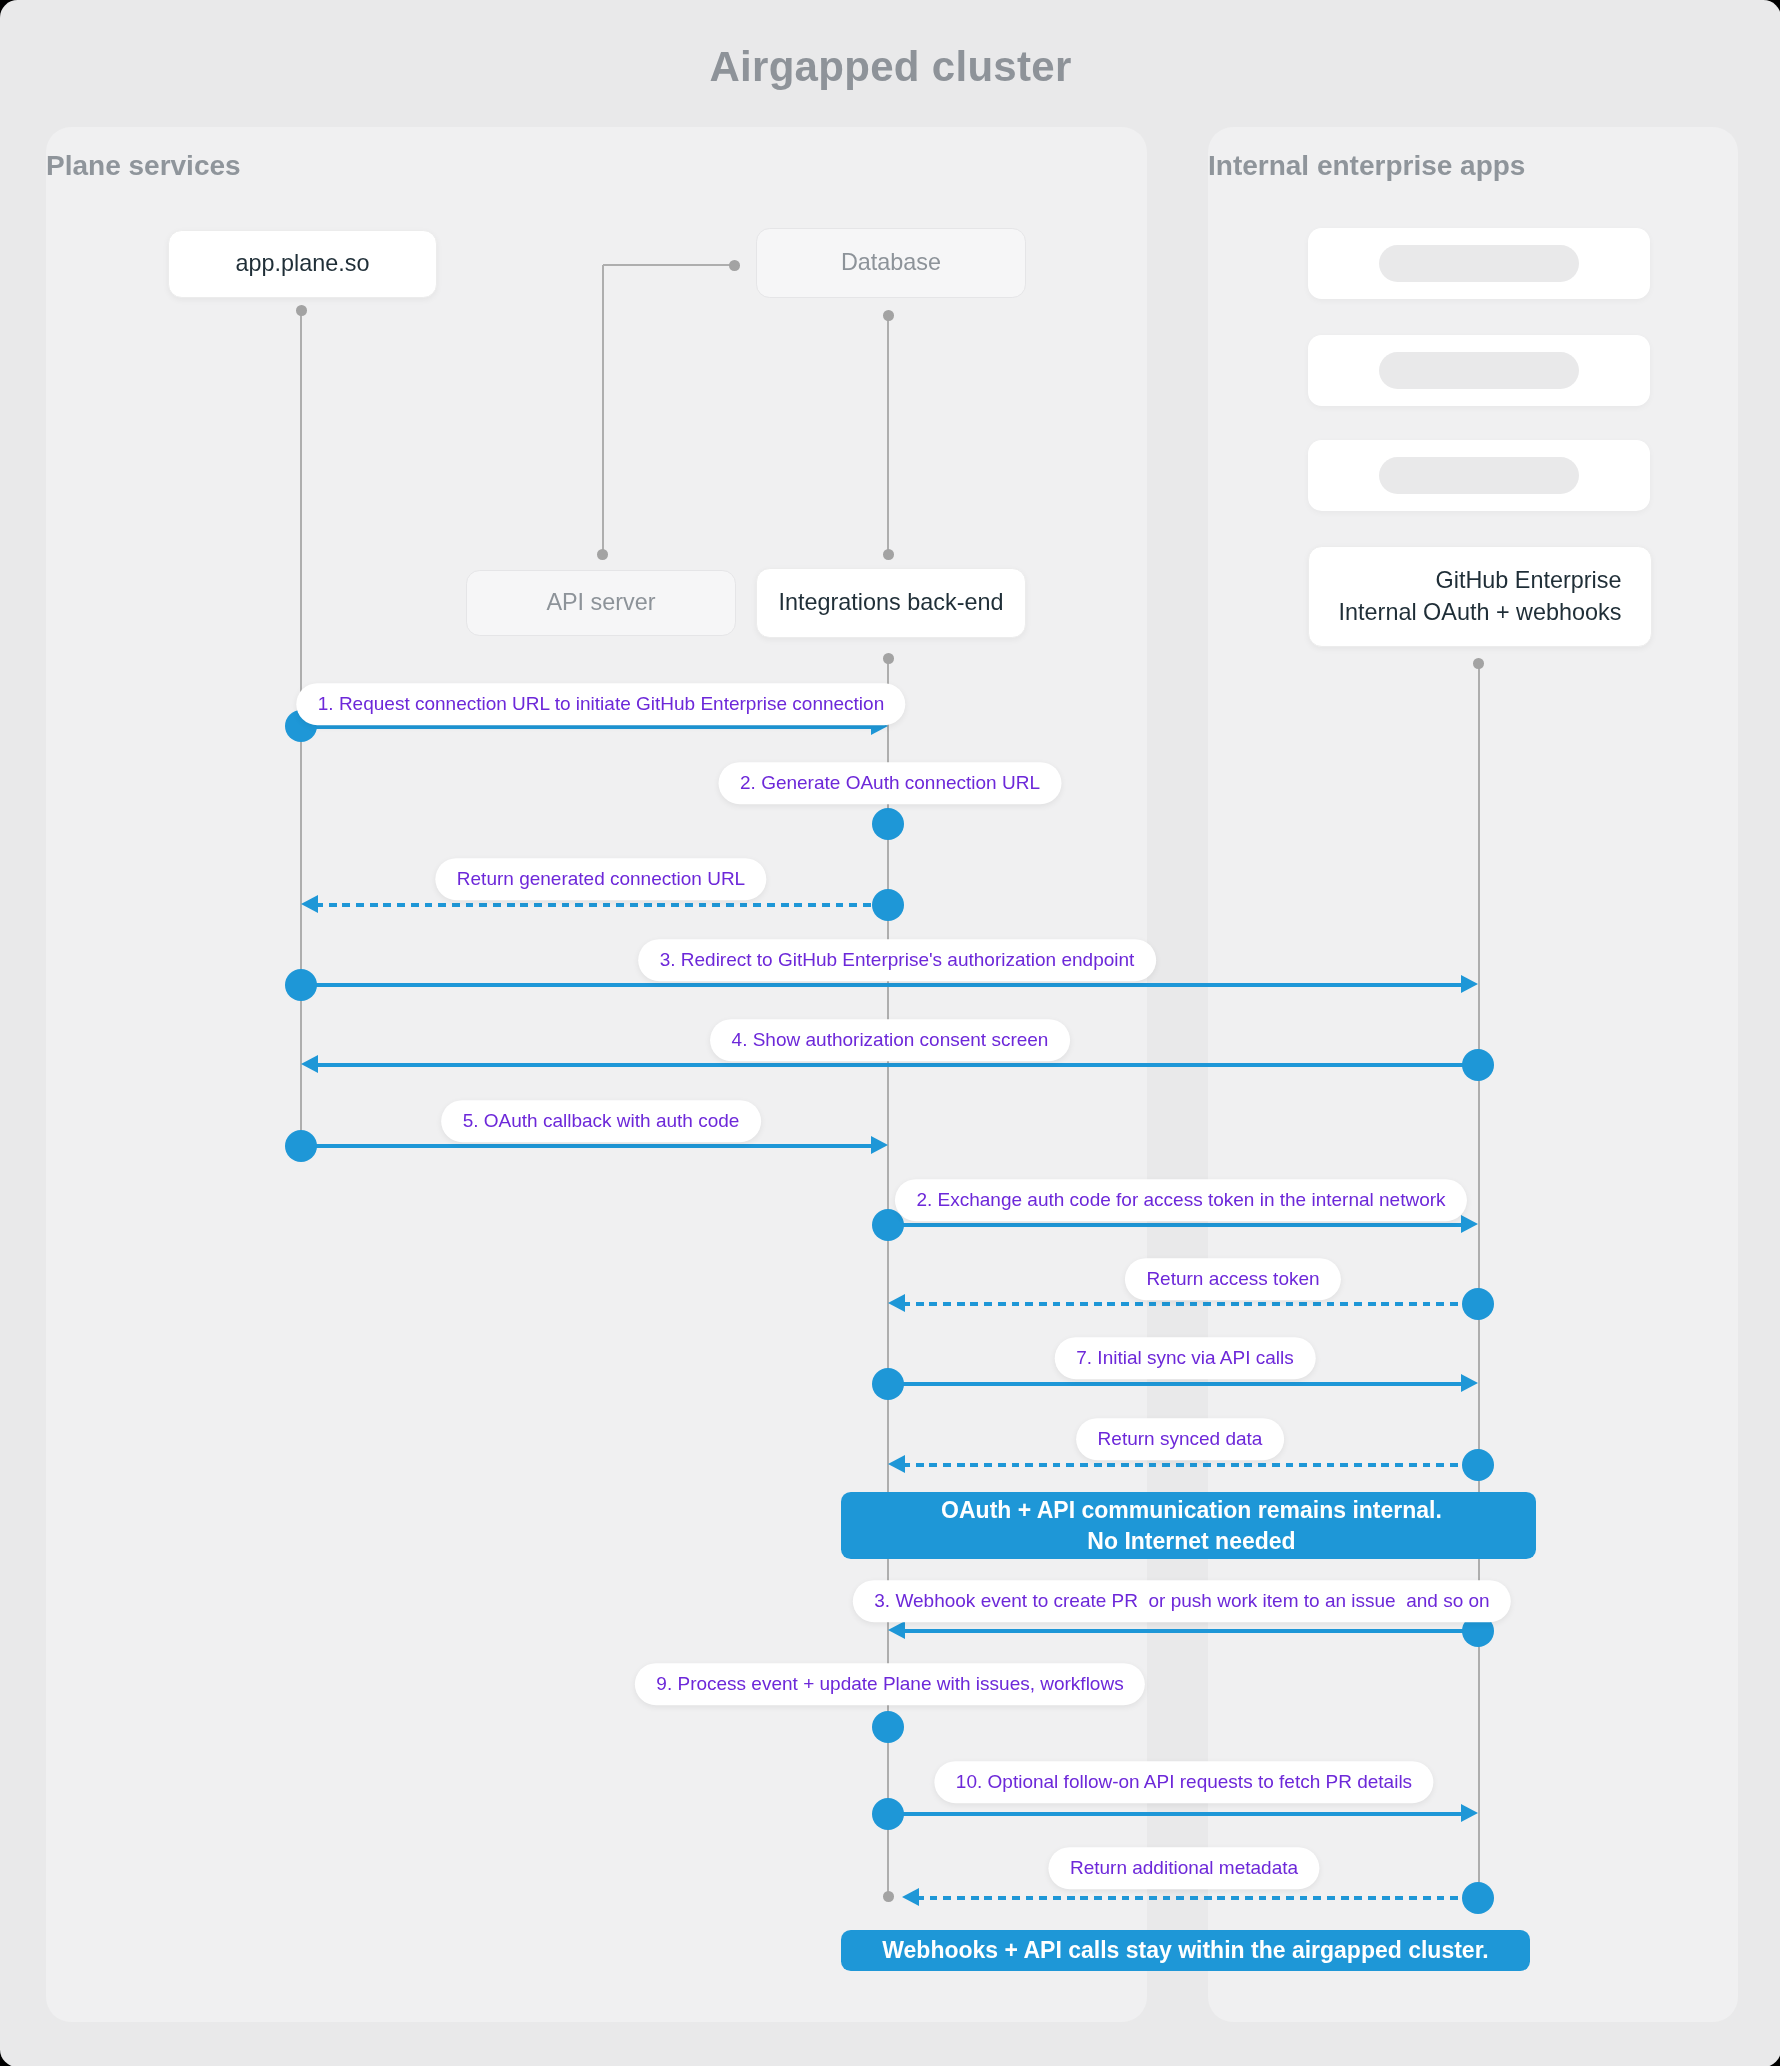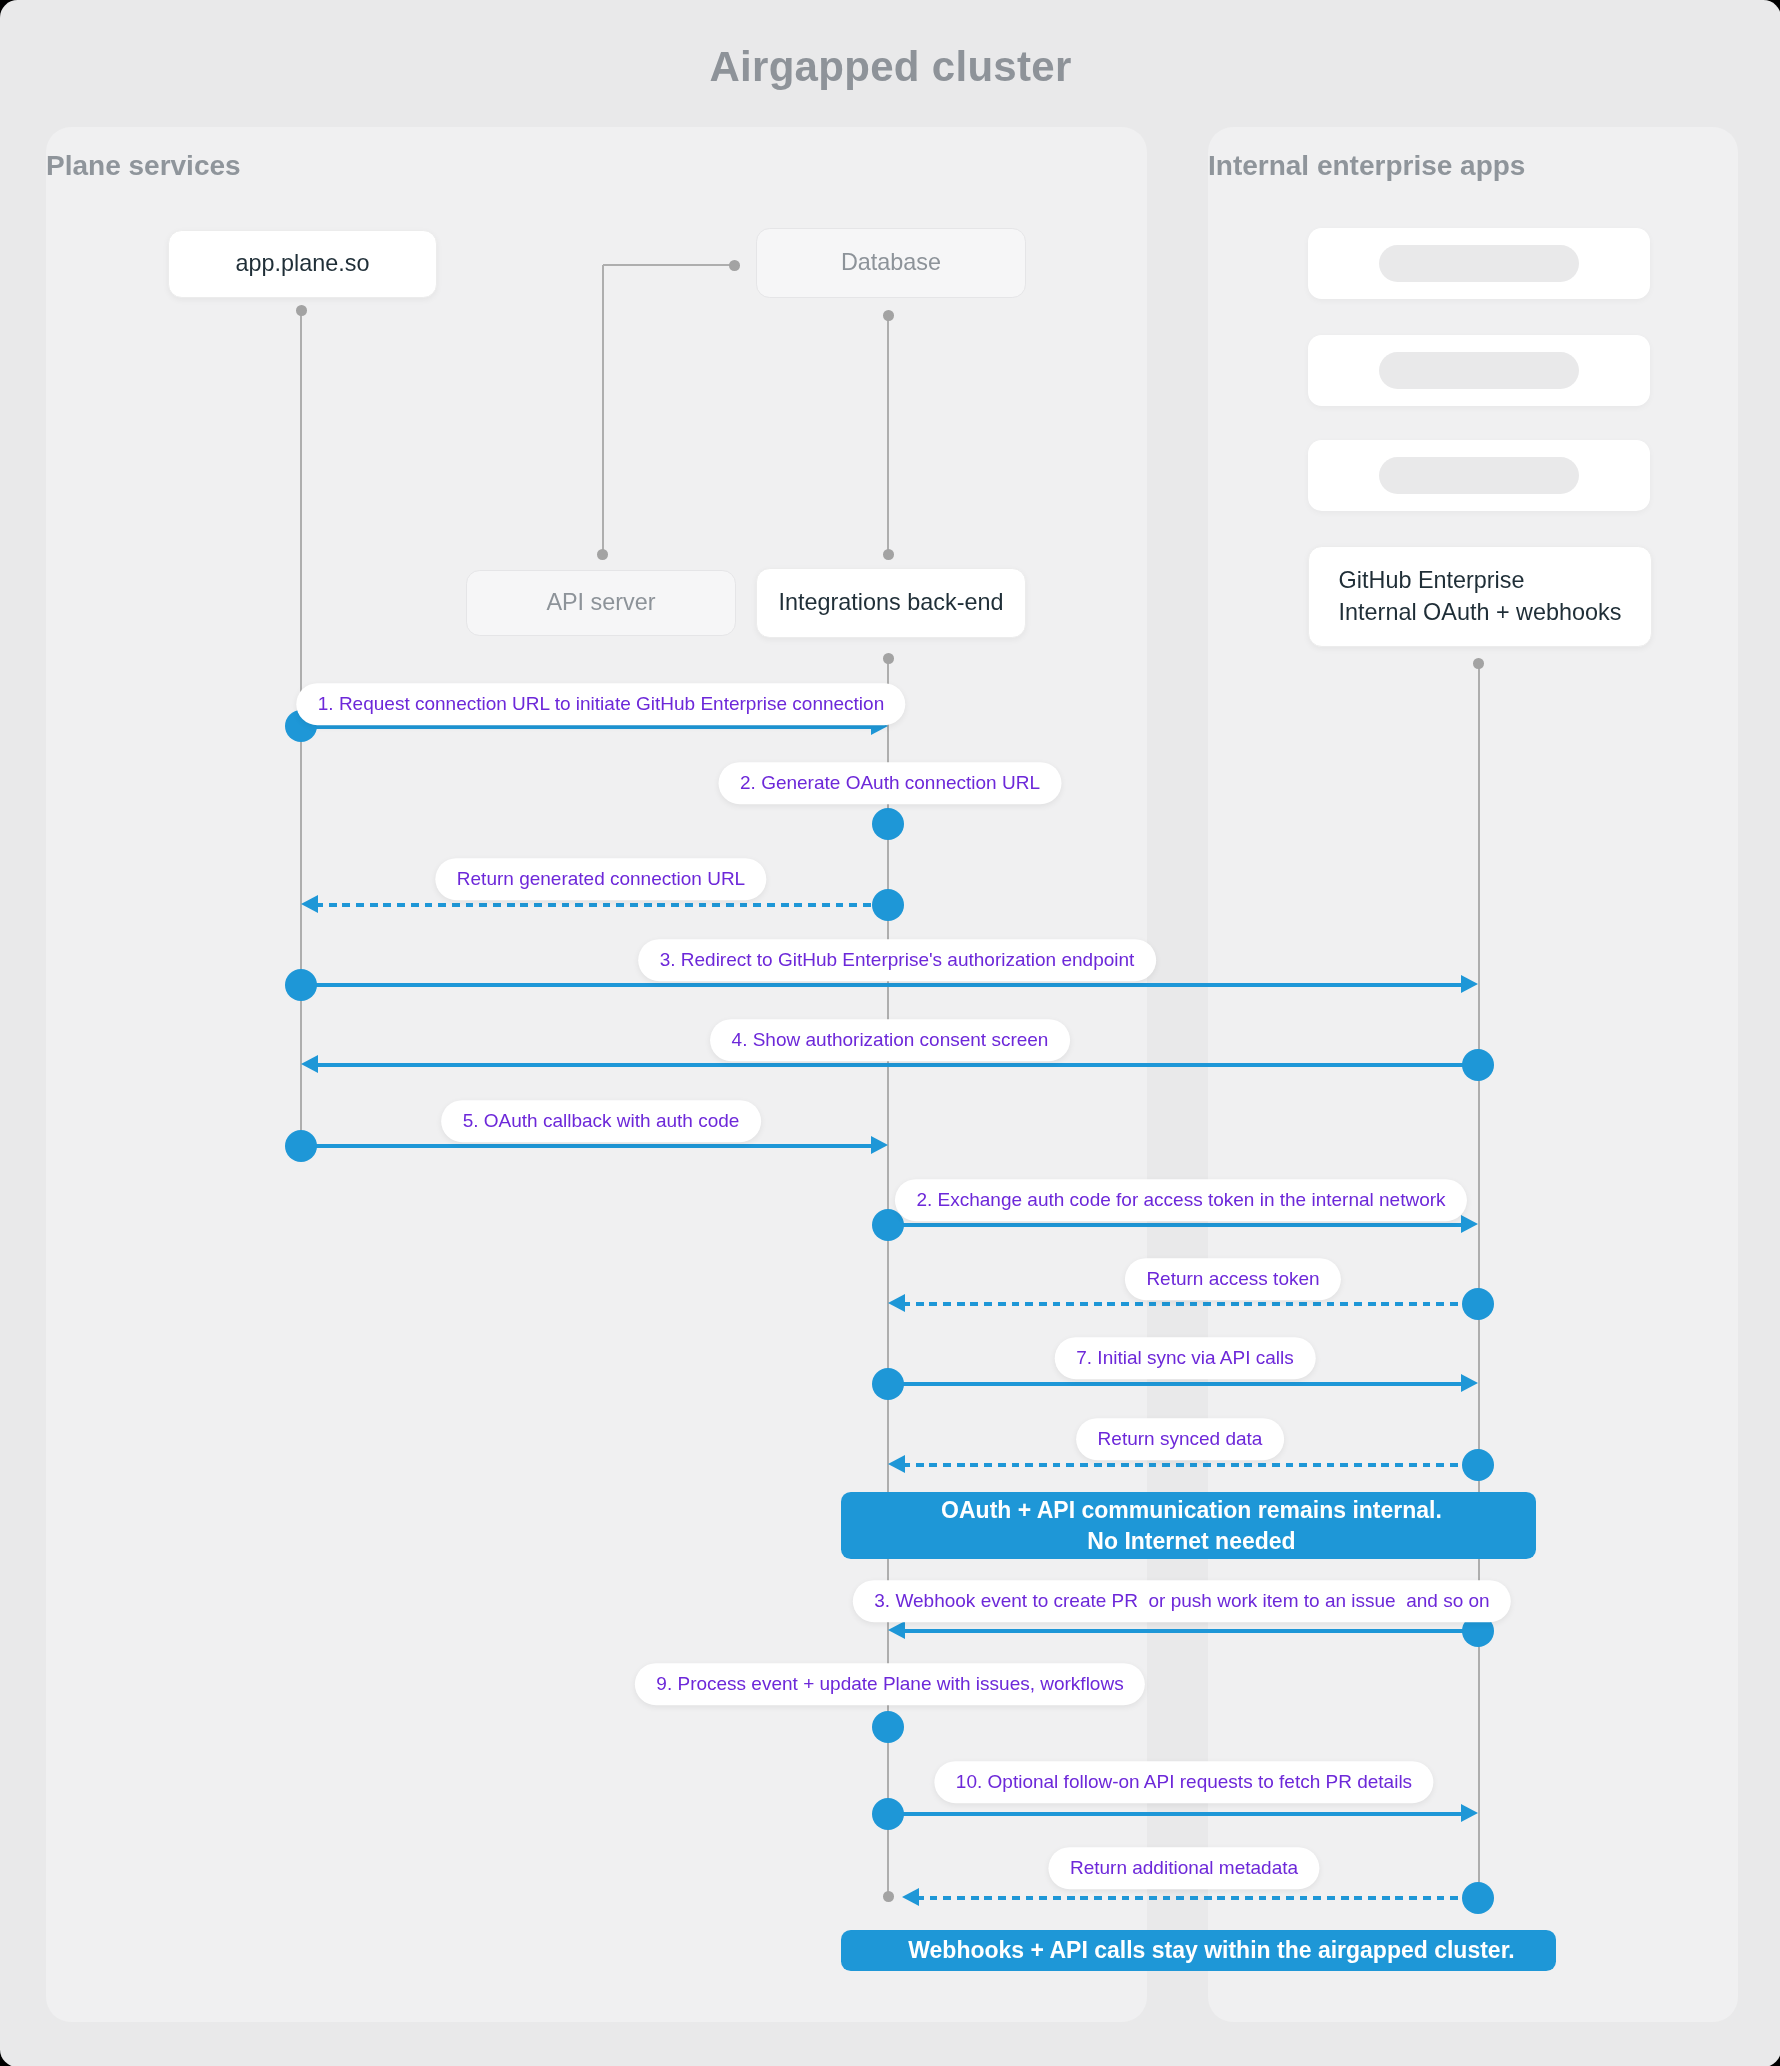--- a/index.html
+++ b/index.html
@@ -14,21 +14,21 @@
   }
   .panel{position:absolute;top:127px;height:1895px;background:#f0f0f1;border-radius:25px;z-index:1;}
   .panel-left{left:46px;width:1101px;}
   .panel-right{left:1208px;width:530px;}
   .panel-header{
     position:absolute;top:23.4px;left:0;width:100%;text-align:left;
     font-size:28px;font-weight:600;color:#8f959b;
   }
   .actor{
     position:absolute;display:flex;align-items:center;justify-content:center;
-    text-align:left;border-radius:13.7px;font-size:23.4px;font-weight:500;
+    text-align:right;border-radius:13.7px;font-size:23.4px;font-weight:500;
     z-index:5;white-space:pre-line;line-height:1.35;
   }
   .actor-solid{background:#ffffff;color:#1f2e37;border:1px solid #ececec;box-shadow:0 2px 5.9px rgba(0,0,0,.05);}
   .actor-faded{background:#f6f6f7;color:#8d9399;border:1px solid #e5e5e7;}
   .ph-box{
     position:absolute;background:#fff;border-radius:13.7px;z-index:5;
     box-shadow:0 2px 5.9px rgba(0,0,0,.04);display:flex;align-items:center;justify-content:center;
   }
   .ph-pill{width:200px;height:37px;border-radius:18.5px;background:#e9e9ea;}
   .gline{position:absolute;background:#aeaeae;z-index:2;}
@@ -138,18 +138,18 @@
       <div class="msg-head" style="left: 1461px; top: 1804px; border-top: 9.8px solid transparent; border-bottom: 9.8px solid transparent; border-left: 17.6px solid rgb(30, 151, 215);"></div>
       <div class="bdot" style="left: 872px; top: 1798px; background: rgb(30, 151, 215);"></div>
       <div class="pill" style="left: 1184px; top: 1868px;">Return additional metadata</div>
       <div class="msg-line" style="left: 916px; top: 1896px; width: 563px; background: repeating-linear-gradient(90deg, rgb(30, 151, 215) 0px, rgb(30, 151, 215) 7.8px, transparent 7.8px, transparent 13.7px);"></div>
       <div class="msg-head" style="left: 902px; top: 1888px; border-top: 9.8px solid transparent; border-bottom: 9.8px solid transparent; border-right: 17.6px solid rgb(30, 151, 215);"></div>
       <div class="bdot" style="left: 1462px; top: 1882px; background: rgb(30, 151, 215);"></div>
       <div class="banner" style="left: 841px; top: 1492px; width: 689px; height: 67px; background: rgb(30, 151, 215); padding-left: 6px;">
         <div>OAuth + API communication remains internal.</div>
         <div>No Internet needed</div>
       </div>
-      <div class="banner" style="left: 841px; top: 1930px; width: 689px; height: 41px; background: rgb(30, 151, 215); padding-left: 26px;">
+      <div class="banner" style="left: 841px; top: 1930px; width: 689px; height: 41px; background: rgb(30, 151, 215);">
         <div>Webhooks + API calls stay within the airgapped cluster.</div>
       </div>
     </div>
 </div>
 
 
 </body></html>

